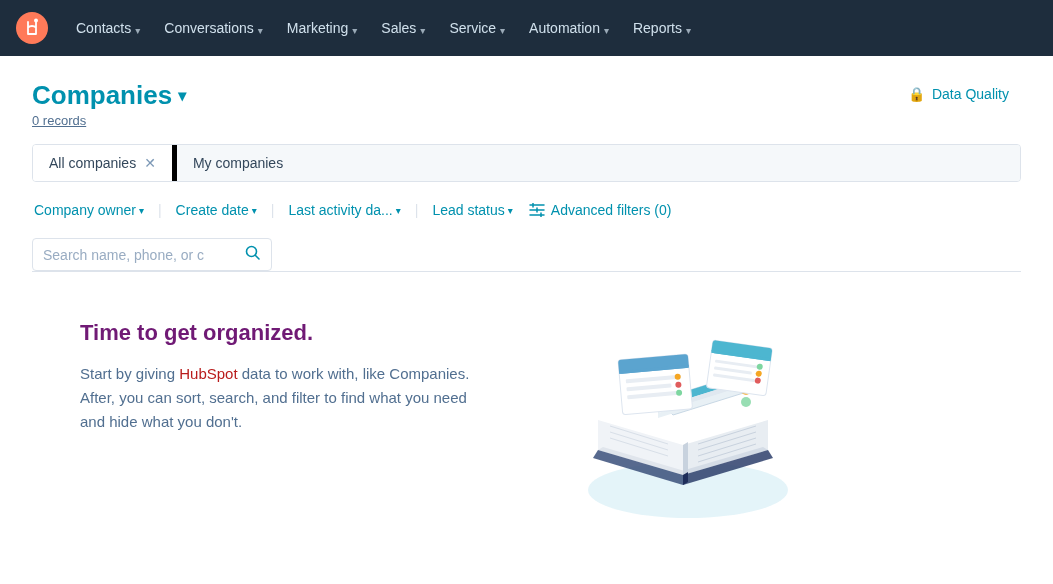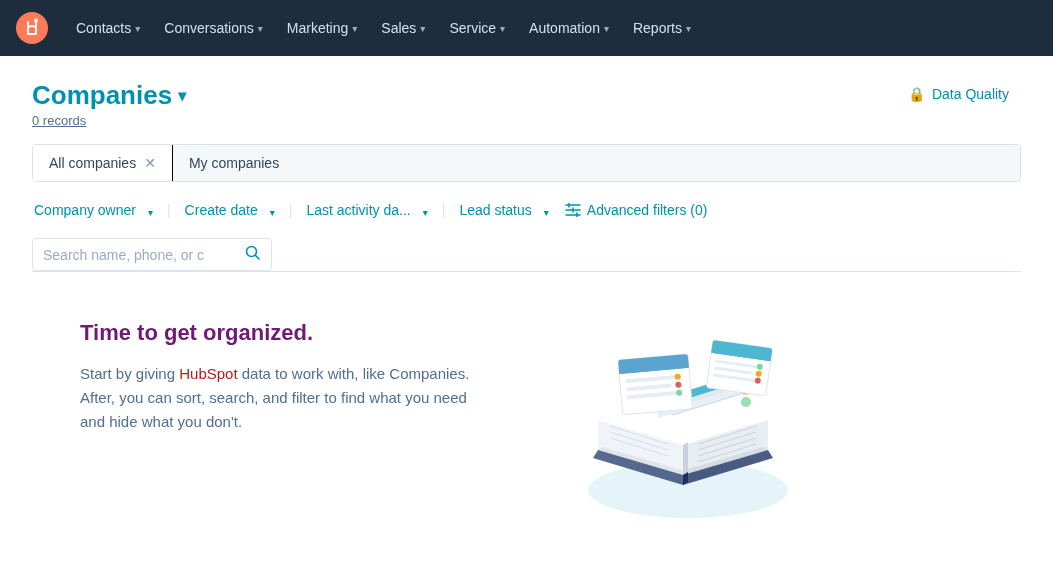--- a/index.html
+++ b/index.html
@@ -19,21 +19,21 @@
       display: flex;
       align-items: center;
     }
     .nav-logo svg { width: 32px; height: 32px; }
     .nav-item {
       color: #d0e0ec;
       font-size: 14px;
       padding: 8px 12px;
       cursor: pointer;
       display: flex;
-      align-items: center;
+      align-items: flex-end;
       gap: 4px;
       border-radius: 4px;
       white-space: nowrap;
     }
     .nav-chevron {
       font-size: 10px;
       opacity: 0.7;
     }
 
     
@@ -89,21 +89,21 @@
       overflow: hidden;
       margin-bottom: 16px;
     }
     .tab-item {
       display: flex;
       align-items: center;
       padding: 10px 16px;
       font-size: 14px;
       cursor: pointer;
       background: #fff;
-      border-right: 1px solid #000000;
+      border-right: 5px solid #000000;
       flex: 0 0 auto;
       color: #33475b;
     }
     .tab-item:last-child { border-right: none; flex: 1; background: #f5f8fa; }
     .tab-item.active { background: #fff; }
     .tab-close {
       margin-left: 8px;
       color: #7c98b6;
       font-size: 14px;
       cursor: pointer;
@@ -112,22 +112,22 @@
     
     .filters-row {
       display: flex;
       align-items: center;
       gap: 8px;
       margin-bottom: 16px;
       flex-wrap: wrap;
     }
     .filter-btn {
       display: flex;
-      align-items: flex-end;
-      gap: 12px;
+      align-items: center;
+      gap: 3px;
       color: #0091ae;
       font-size: 14px;
       font-weight: 500;
       cursor: pointer;
       padding: 4px 2px;
       background: transparent;
       border: none;
     }
     .filter-chevron { font-size: 10px; color: #0091ae; }
     .advanced-filters-btn {

